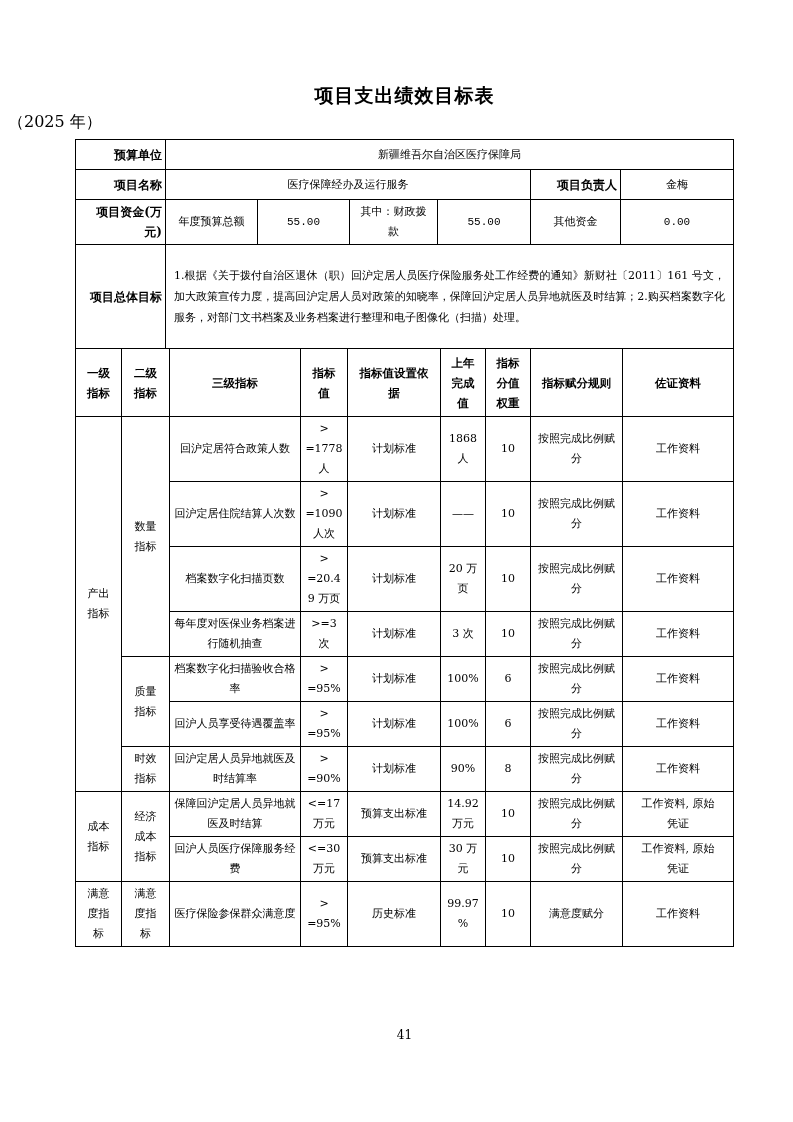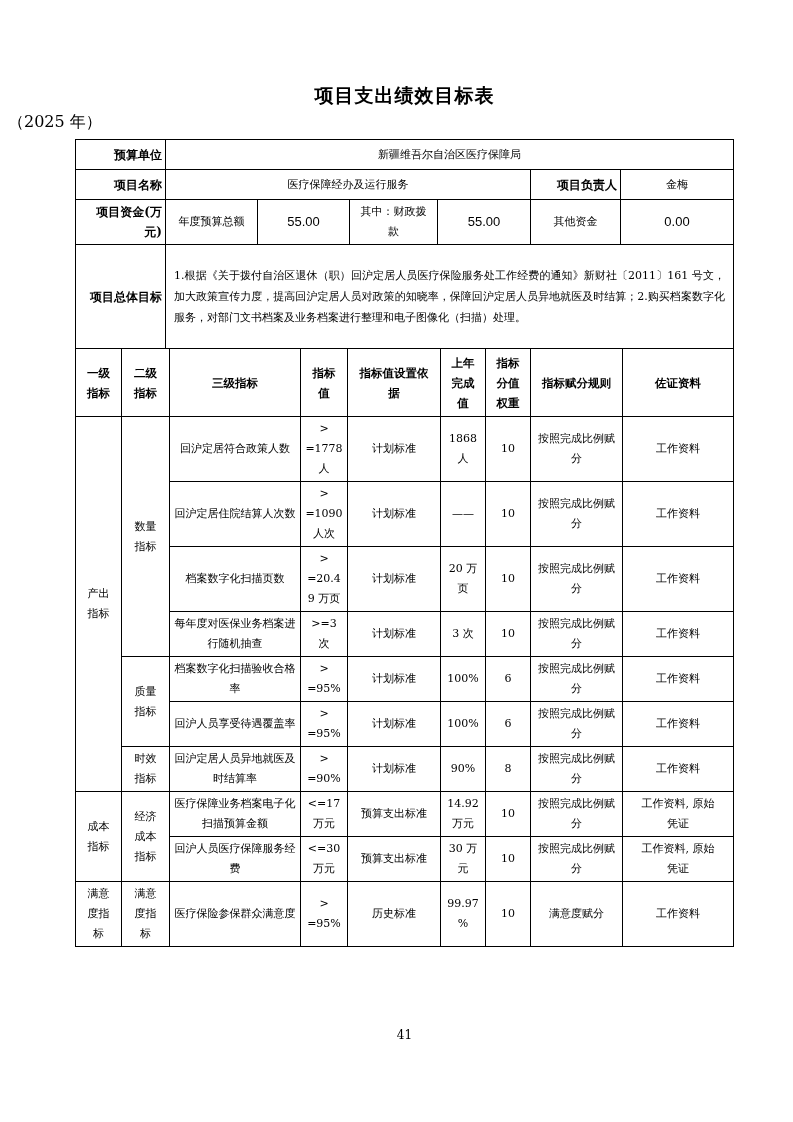--- a/index.html
+++ b/index.html
@@ -58,22 +58,22 @@
     font-weight: bold;
     font-size: 11.5px;
   }
   td.goal-text {
     text-align: left;
     text-align: justify;
     padding: 20px 8px;
     line-height: 21px;
   }
   td.num {
-    font-family: Liberation Sans, sans-serif;
-    font-size: 13px;
+    font-family: Liberation Mono, monospace;
+    font-size: 11px;
   }
   .page-number {
     position: absolute;
     top: 1028px;
     left: 0;
     width: 793px;
     text-align: center;
     font-size: 12px;
   }
 </style>
@@ -238,21 +238,21 @@
       <td>8</td>
       <td>按照完成比例赋分</td>
       <td>工作资料</td>
     </tr>
     <tr style="height:45px">
       <td rowspan="2">成本
 指标</td>
       <td rowspan="2">经济
 成本
 指标</td>
-      <td>医疗保障业务档案电子化扫描预算金额</td>
+      <td>保障回沪定居人员异地就医及时结算</td>
       <td>&lt;=17
 万元</td>
       <td>预算支出标准</td>
       <td>14.92
 万元</td>
       <td>10</td>
       <td>按照完成比例赋分</td>
       <td>工作资料, 原始
 凭证</td>
     </tr>

